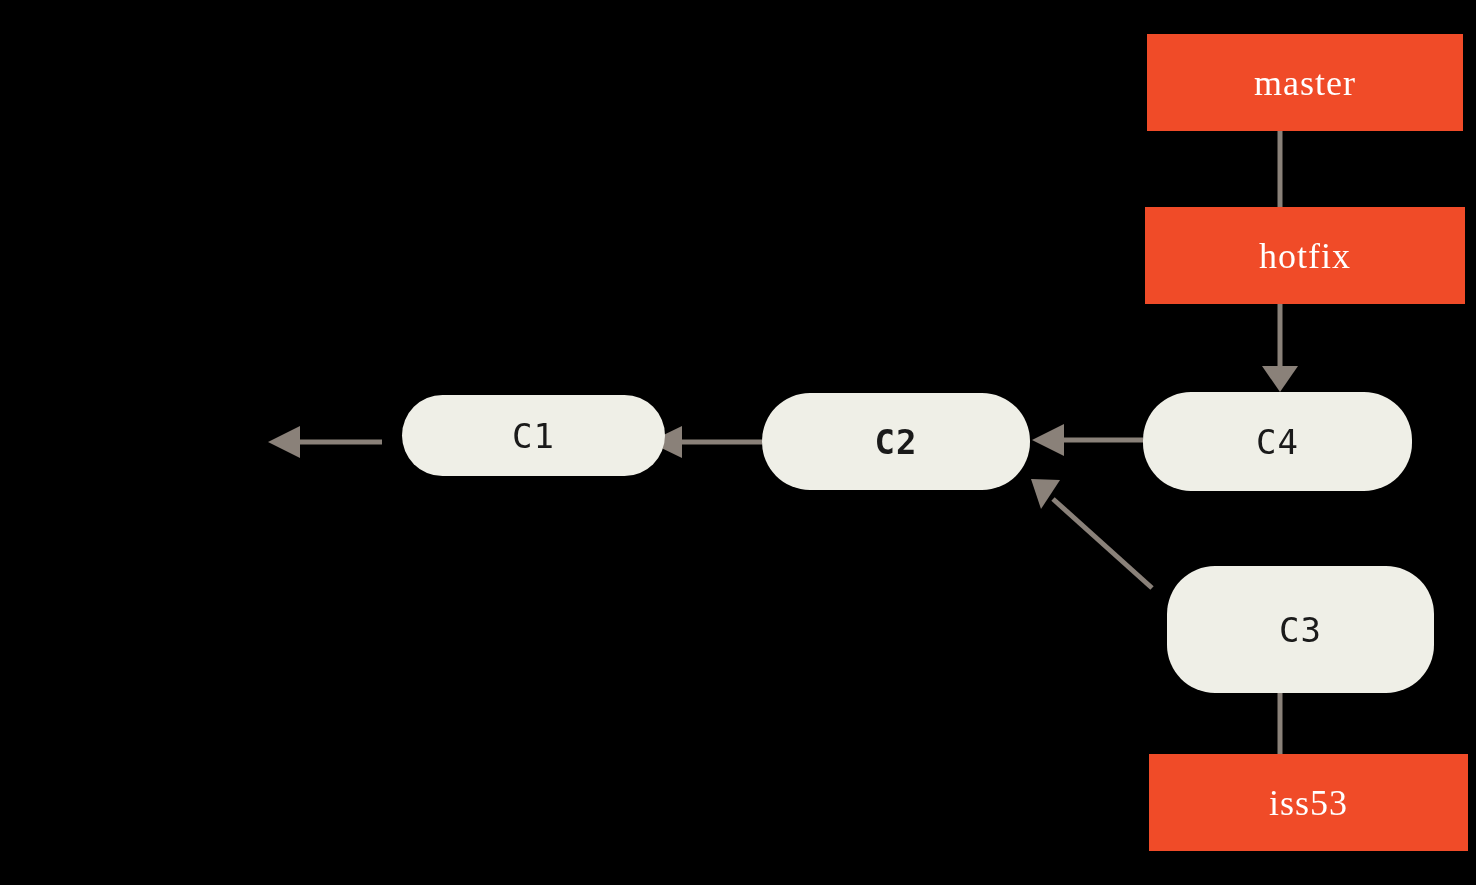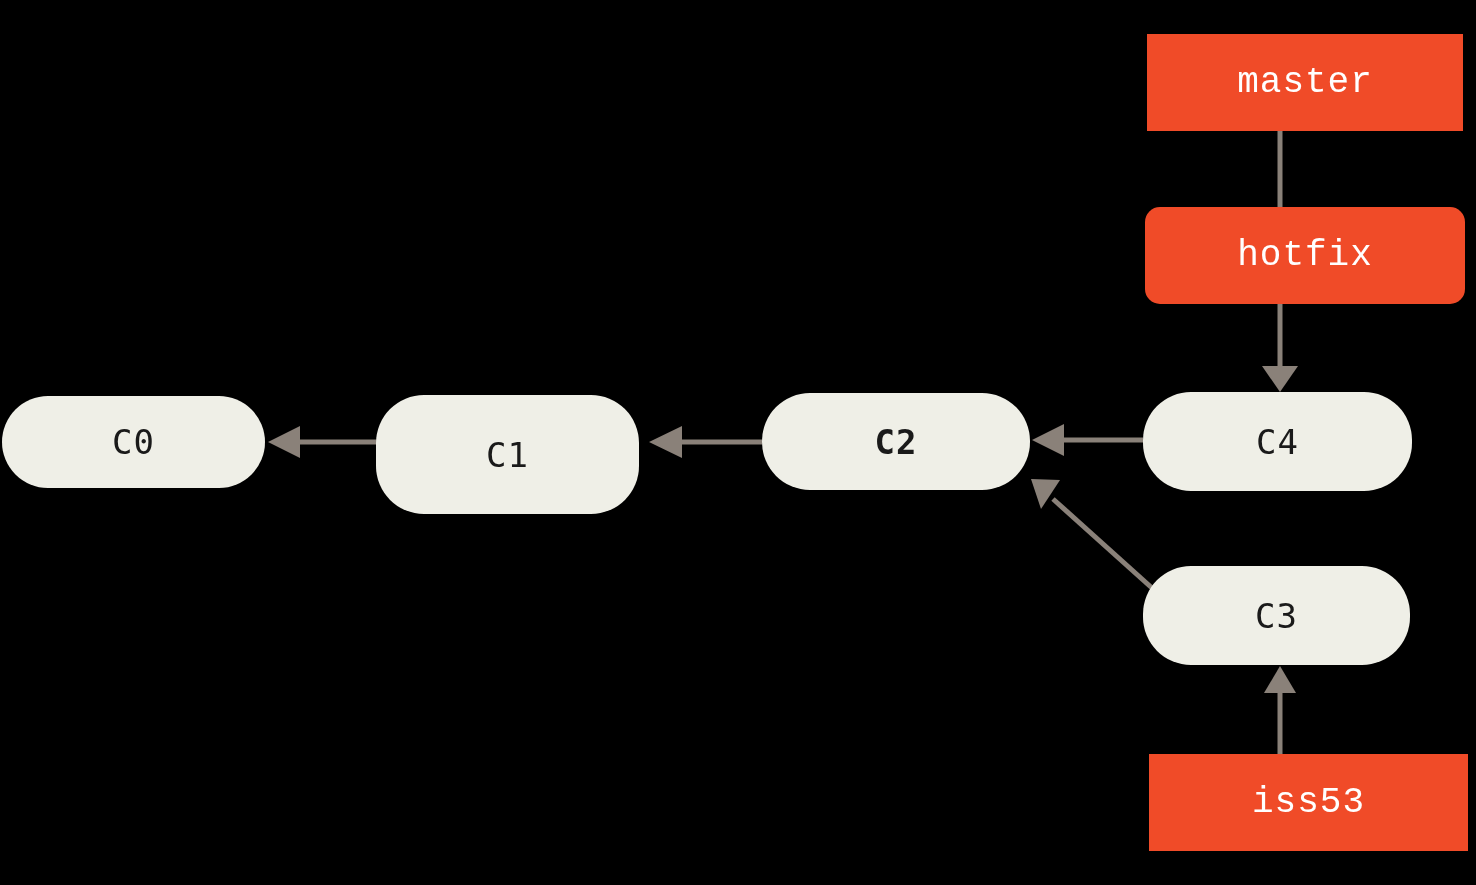--- a/index.html
+++ b/index.html
@@ -40,21 +40,21 @@
     line-height: 1;
     z-index: 2;
   }
   .branch {
     position: absolute;
     background: #F04B28;
     display: flex;
     align-items: center;
     justify-content: center;
     color: #FFFFFF;
-    font-family: Liberation Mono, monospace;
+    font-family: Liberation Serif, serif;
     font-size: 36px;
     letter-spacing: 1px;
     line-height: 1;
     z-index: 2;
   }
 </style>
 </head>
 <body>
 
 <div id="canvas">
@@ -94,39 +94,36 @@
       <line x1="1280" y1="304" x2="1280" y2="368" stroke="#8A8179" stroke-width="5"></line>
       <path d="M 1262 366 L 1298 366 L 1280 392 z" fill="#8A8179"></path>
     </g>
 
     <g>
       <line x1="1280" y1="754" x2="1280" y2="692" stroke="#8A8179" stroke-width="5"></line>
       <path d="M 1264 693 L 1296 693 L 1280 666 z" fill="#8A8179"></path>
     </g>
   </svg>
 
-  <div class="commit" style="left:2px;   top:396px; width:263px; height:92px;">
-    <span>C0</span>
-  </div>
-  <div class="commit" style="left:376px; top:395px; width:263px; height:119px;">
+  <div class="commit" style="left:402px; top:395px; width:263px; height:81px;">
     <span>C1</span>
   </div>
   <div class="commit" style="left:762px; top:393px; width:268px; height:97px;font-weight:bold;">
     <span>C2</span>
   </div>
   <div class="commit" style="left:1143px; top:392px; width:269px; height:99px;">
     <span>C4</span>
   </div>
-  <div class="commit" style="left:1143px; top:566px; width:267px; height:99px;">
+  <div class="commit" style="left:1167px; top:566px; width:267px; height:127px;">
     <span>C3</span>
   </div>
 
   <div class="branch" style="left:1147px; top:34px;  width:316px; height:97px;">
     <span>master</span>
   </div>
-  <div class="branch" style="left:1145px; top:207px; width:320px; height:97px;border-radius:15px;">
+  <div class="branch" style="left:1145px; top:207px; width:320px; height:97px;">
     <span>hotfix</span>
   </div>
   <div class="branch" style="left:1149px; top:754px; width:319px; height:97px;text-align:right;">
     <span>iss53</span>
   </div>
 
 </div>
 
 </body></html>

